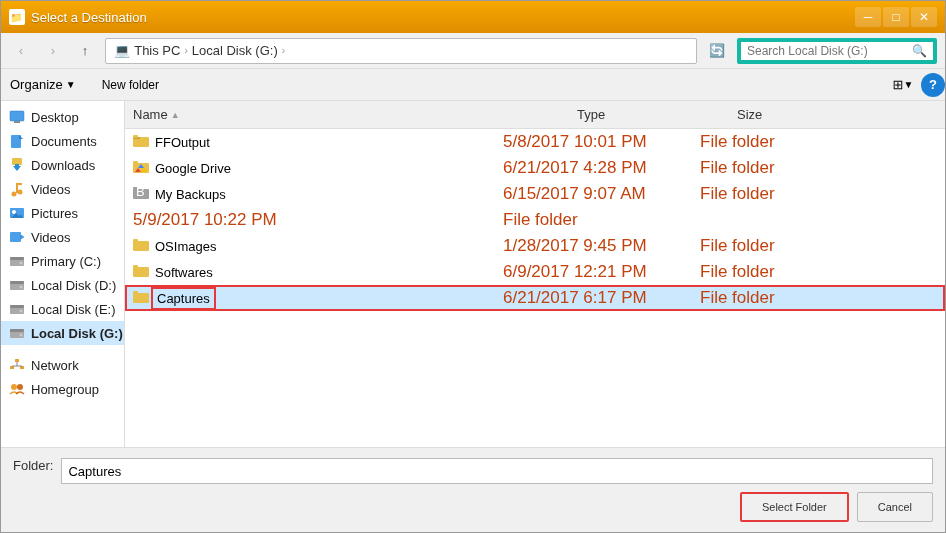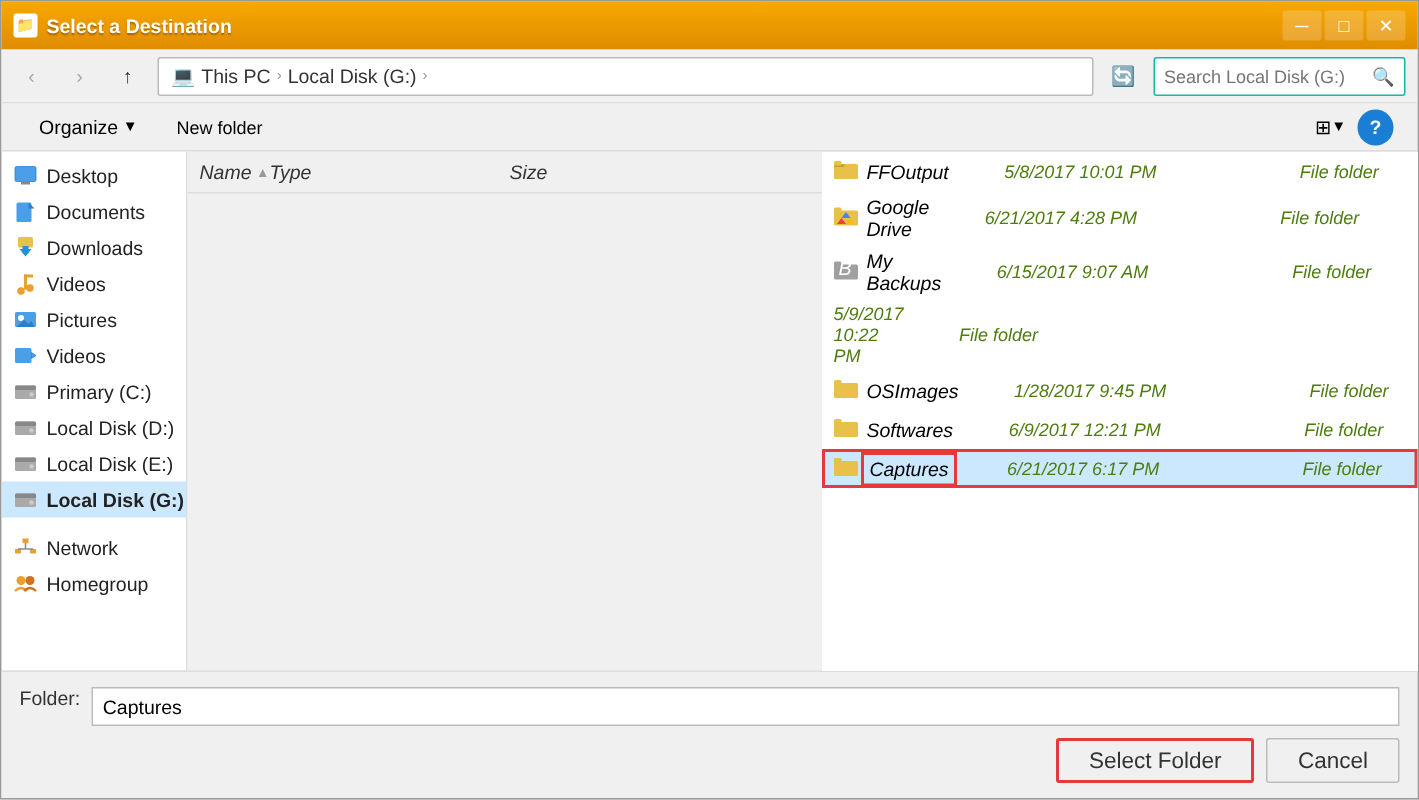--- a/index.html
+++ b/index.html
@@ -1,58 +1,58 @@
 <!DOCTYPE html>
 <html><head>
   <meta charset="utf-8">
   <style>
     * { box-sizing: border-box; margin: 0; padding: 0; font-family: 'Segoe UI', Arial, sans-serif; font-size: 13px; }
     body { background: #c8c8c8; display: flex; justify-content: center; align-items: center; width: 946px; height: 533px; overflow: hidden; }
     .dialog { width: 946px; height: 533px; background: #f0f0f0; border: 1px solid #999; display: flex; flex-direction: column; box-shadow: 2px 2px 10px rgba(0,0,0,0.4); }
     .title-bar { background: linear-gradient(to bottom, #f7a800, #e08c00); height: 32px; display: flex; align-items: center; padding: 0 8px; justify-content: space-between; }
     .title-bar-left { display: flex; align-items: center; gap: 6px; }
     .title-icon { width: 16px; height: 16px; background: #fff; border-radius: 2px; display: flex; align-items: center; justify-content: center; font-size: 10px; color: #e08c00; }
-    .title-text { color: #fff; font-size: 13px; font-weight: bold; text-shadow: 0 1px 1px rgba(0,0,0,0.3); }
+    .title-text { color: #fff; font-size: 13px; font-weight: normal; text-shadow: 0 1px 1px rgba(0,0,0,0.3); }
     .title-controls { display: flex; gap: 2px; }
     .title-btn { width: 26px; height: 20px; background: rgba(255,255,255,0.2); border: none; color: #fff; cursor: pointer; font-size: 12px; display: flex; align-items: center; justify-content: center; border-radius: 2px; }
     .toolbar { background: #f0f0f0; height: 36px; display: flex; align-items: center; padding: 0 8px; gap: 8px; border-bottom: 1px solid #ddd; }
     .nav-btn { width: 24px; height: 24px; border: 1px solid transparent; background: none; cursor: pointer; display: flex; align-items: center; justify-content: center; border-radius: 2px; color: #333; }
     .nav-btn.disabled { color: #aaa; cursor: default; }
     .breadcrumb-bar { flex: 1; height: 26px; background: #fff; border: 1px solid #bbb; display: flex; align-items: center; padding: 0 8px; gap: 4px; font-size: 12px; color: #333; border-radius: 2px; }
     .breadcrumb-sep { color: #999; font-size: 10px; }
     .refresh-btn { width: 24px; height: 24px; border: 1px solid transparent; background: none; cursor: pointer; display: flex; align-items: center; justify-content: center; border-radius: 2px; }
-    .search-bar { height: 26px; width: 168px; border: 1px solid #14b8a6; background: #fff; display: flex; align-items: center; padding: 0 6px; gap: 4px; border-radius: 2px; }
+    .search-bar { height: 26px; width: 200px; border: 4px solid #14b8a6; background: #fff; display: flex; align-items: center; padding: 0 6px; gap: 4px; border-radius: 2px; }
     .search-bar input { border: none; outline: none; width: 100%; font-size: 12px; background: transparent; }
-    .second-toolbar { background: #f0f0f0; height: 32px; display: flex; align-items: center; padding: 0 16px; gap: 8px; border-bottom: 1px solid #ddd; }
+    .second-toolbar { background: #f0f0f0; height: 32px; display: flex; align-items: center; padding: 0 0; gap: 8px; border-bottom: 1px solid #ddd; }
     .organize-btn { display: flex; align-items: center; gap: 3px; padding: 3px 8px; background: none; border: 1px solid transparent; cursor: pointer; border-radius: 2px; font-size: 12px; }
     .new-folder-btn { padding: 3px 8px; background: none; border: 1px solid transparent; cursor: pointer; border-radius: 2px; font-size: 12px; }
     .toolbar-right { margin-left: auto; display: flex; align-items: center; gap: 4px; }
     .view-btn { width: 28px; height: 24px; border: 1px solid transparent; background: none; cursor: pointer; display: flex; align-items: center; justify-content: center; border-radius: 2px; font-size: 14px; }
     .help-btn { width: 24px; height: 24px; background: #1a7fd4; border: none; color: #fff; border-radius: 50%; cursor: pointer; font-weight: bold; font-size: 13px; }
     .content-area { display: flex; flex: 1; overflow: hidden; }
     .sidebar { width: 124px; background: #fff; border-right: 1px solid #ddd; overflow-y: auto; padding: 4px 0; flex-shrink: 0; }
     .sidebar-item { display: flex; align-items: center; gap: 6px; padding: 4px 8px; cursor: pointer; white-space: nowrap; font-size: 12.5px; color: #222; }
     .sidebar-item.active { background: #cce8ff; font-weight: 600; }
     .sidebar-icon { width: 16px; height: 16px; flex-shrink: 0; display: flex; align-items: center; justify-content: center; }
-    .main-panel { flex: 1; display: flex; flex-direction: row; overflow: hidden; font-style: italic; }
+    .main-panel { flex: 1; display: flex; flex-direction: column; overflow: hidden; }
     .file-list-header { display: grid; grid-template-columns: 1fr 160px 120px 80px; background: #f0f0f0; border-bottom: 1px solid #ddd; padding: 0 8px; height: 28px; align-items: center; flex-shrink: 0; }
     .col-header { font-size: 12px; color: #333; cursor: pointer; display: flex; align-items: center; gap: 3px; }
     .col-header .sort-arrow { color: #999; font-size: 9px; }
     .file-list { flex: 1; overflow-y: auto; background: #fff; }
     .file-row { display: grid; grid-template-columns: 1fr 160px 120px 80px; padding: 3px 8px; align-items: center; cursor: pointer; min-height: 26px; gap: 37px; }
     .file-row.selected { background: #cce8ff; }
     .file-name-cell { display: flex; align-items: center; gap: 6px; font-size: 12.5px; }
     .file-icon { width: 16px; height: 16px; flex-shrink: 0; }
-    .file-col { font-size: 12px; color: #4d7c0f; }
+    .file-col { font-size: 17px; color: #c2410c; }
     .bottom-bar { background: #f0f0f0; border-top: 1px solid #ddd; padding: 10px 12px; display: flex; flex-direction: column; gap: 8px; }
     .folder-row { display: flex; align-items: flex-start; gap: 8px; }
     .folder-label { font-size: 13px; color: #333; }
     .folder-input { flex: 1; height: 26px; border: 1px solid #bbb; background: #fff; padding: 0 6px; font-size: 13px; outline: none; }
     .btn-row { display: flex; justify-content: flex-end; gap: 8px; }
-    .btn { height: 30px; padding: 0 20px; font-size: 15px; cursor: pointer; border-radius: 2px; border: 1px solid #bbb; background: #f0f0f0; color: #333; }
+    .btn { height: 30px; padding: 0 20px; font-size: 11px; cursor: pointer; border-radius: 2px; border: 1px solid #bbb; background: #f0f0f0; color: #333; }
     .btn.primary { background: #f0f0f0; border: 2px solid #e63939; font-weight: 500; }
   </style>
 </head>
 <body>
 
 <div class="dialog">
 
   <div class="title-bar">
     <div class="title-bar-left">
       <div class="title-icon">📁</div>

